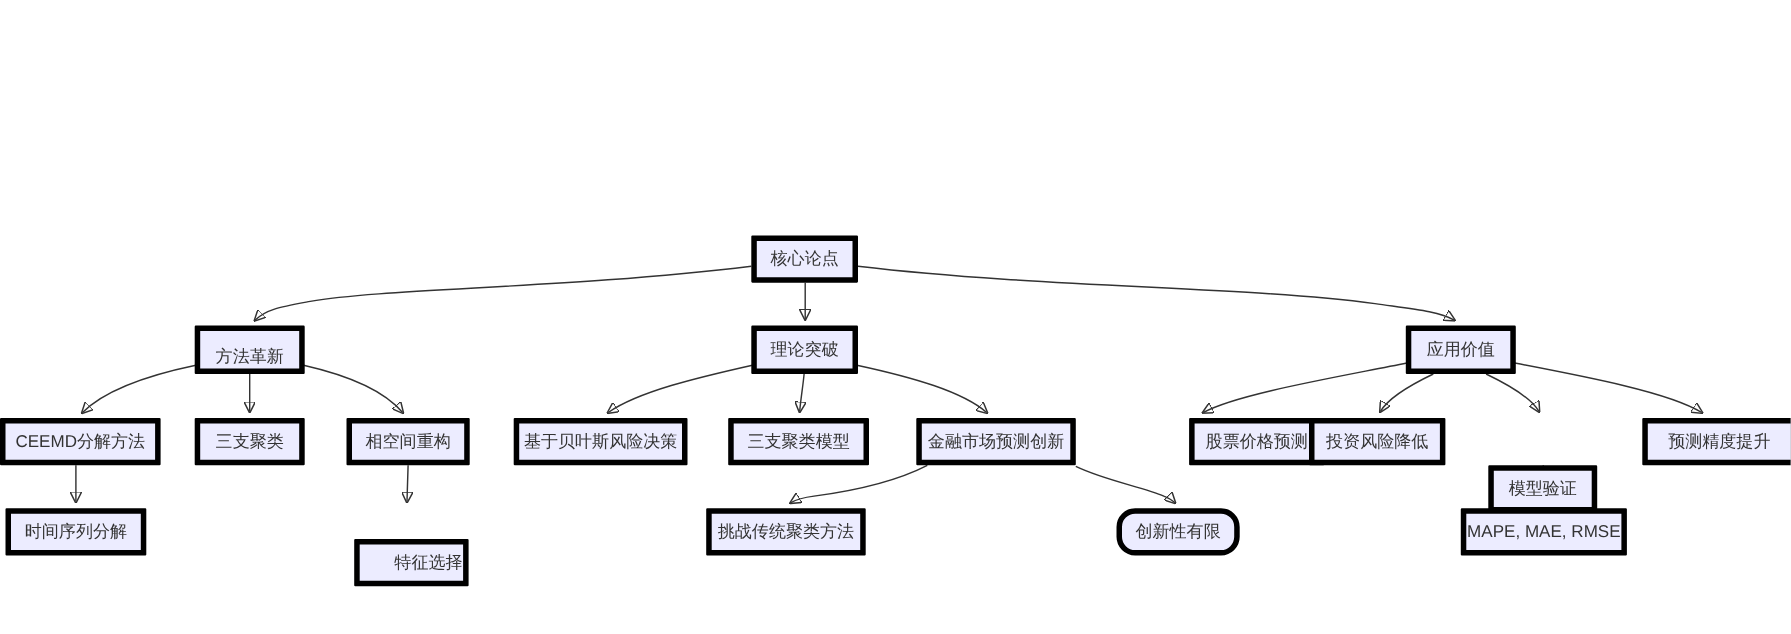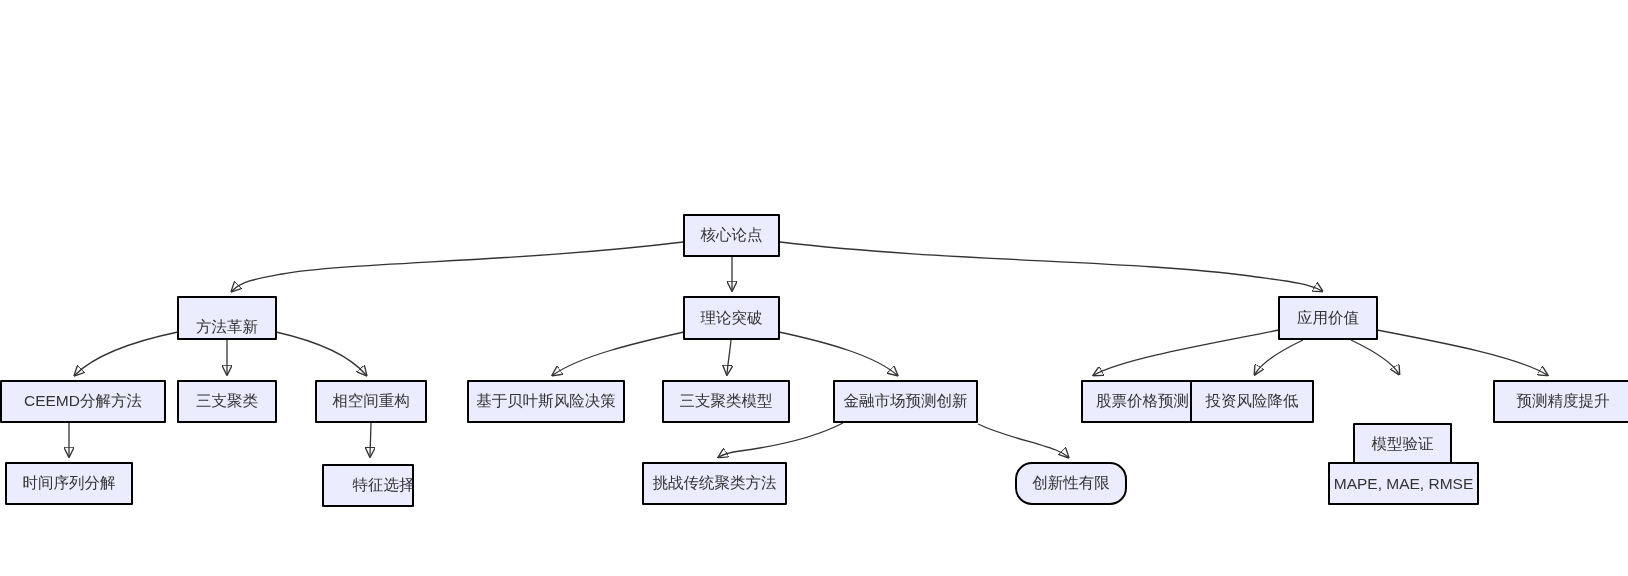--- a/index.html
+++ b/index.html
@@ -20,21 +20,21 @@
   }
   .edges path {
     fill: none;
     stroke: #333333;
     stroke-width: 1.3px;
   }
   .node {
     position: absolute;
     height: 43px;
     background: #ECECFF;
-    border: 2px solid #000000;
+    border: 5px solid #000000;
     border-radius: 1px;
     display: flex;
     align-items: center;
     justify-content: center;
     color: #333333;
     font-size: 15.5px;
     white-space: nowrap;
     text-align: center;
   }
 </style>
@@ -76,21 +76,21 @@
   <div class="node" style="left:177px; top:296px; width:100px; height:44px;align-items:flex-end;">
     <span>方法革新</span>
   </div>
   <div class="node" style="left:683px; top:296px; width:97px; height:44px;">
     <span>理论突破</span>
   </div>
   <div class="node" style="left:1278px; top:296px; width:100px; height:44px;">
     <span>应用价值</span>
   </div>
 
-  <div class="node" style="left:0px; top:380px; width:166px;">
+  <div class="node" style="left:0px; top:380px; width:146px;">
     <span>CEEMD分解方法</span>
   </div>
   <div class="node" style="left:177px; top:380px; width:100px;text-align:right;">
     <span>三支聚类</span>
   </div>
   <div class="node" style="left:315px; top:380px; width:112px;">
     <span>相空间重构</span>
   </div>
   <div class="node" style="left:467px; top:380px; width:158px;">
     <span>基于贝叶斯风险决策</span>
@@ -110,21 +110,21 @@
   <div class="node" style="left:1353px; top:380px; width:99px;margin-top:43px;">
     <span>模型验证</span>
   </div>
   <div class="node" style="left:1493px; top:380px; width:140px;">
     <span>预测精度提升</span>
   </div>
 
   <div class="node" style="left:5px; top:462px; width:128px;">
     <span>时间序列分解</span>
   </div>
-  <div class="node" style="left:322px; top:464px; width:92px;padding-left:31px;">
+  <div class="node" style="left:322px; top:490px; width:104px;padding-left:31px;">
     <span>特征选择</span>
   </div>
   <div class="node" style="left:642px; top:462px; width:145px;">
     <span>挑战传统聚类方法</span>
   </div>
   <div class="node" style="left:1015px; top:462px; width:112px;border-radius:17px;">
     <span>创新性有限</span>
   </div>
   <div class="node" style="left:1328px; top:462px; width:151px;">
     <span>MAPE, MAE, RMSE</span>

